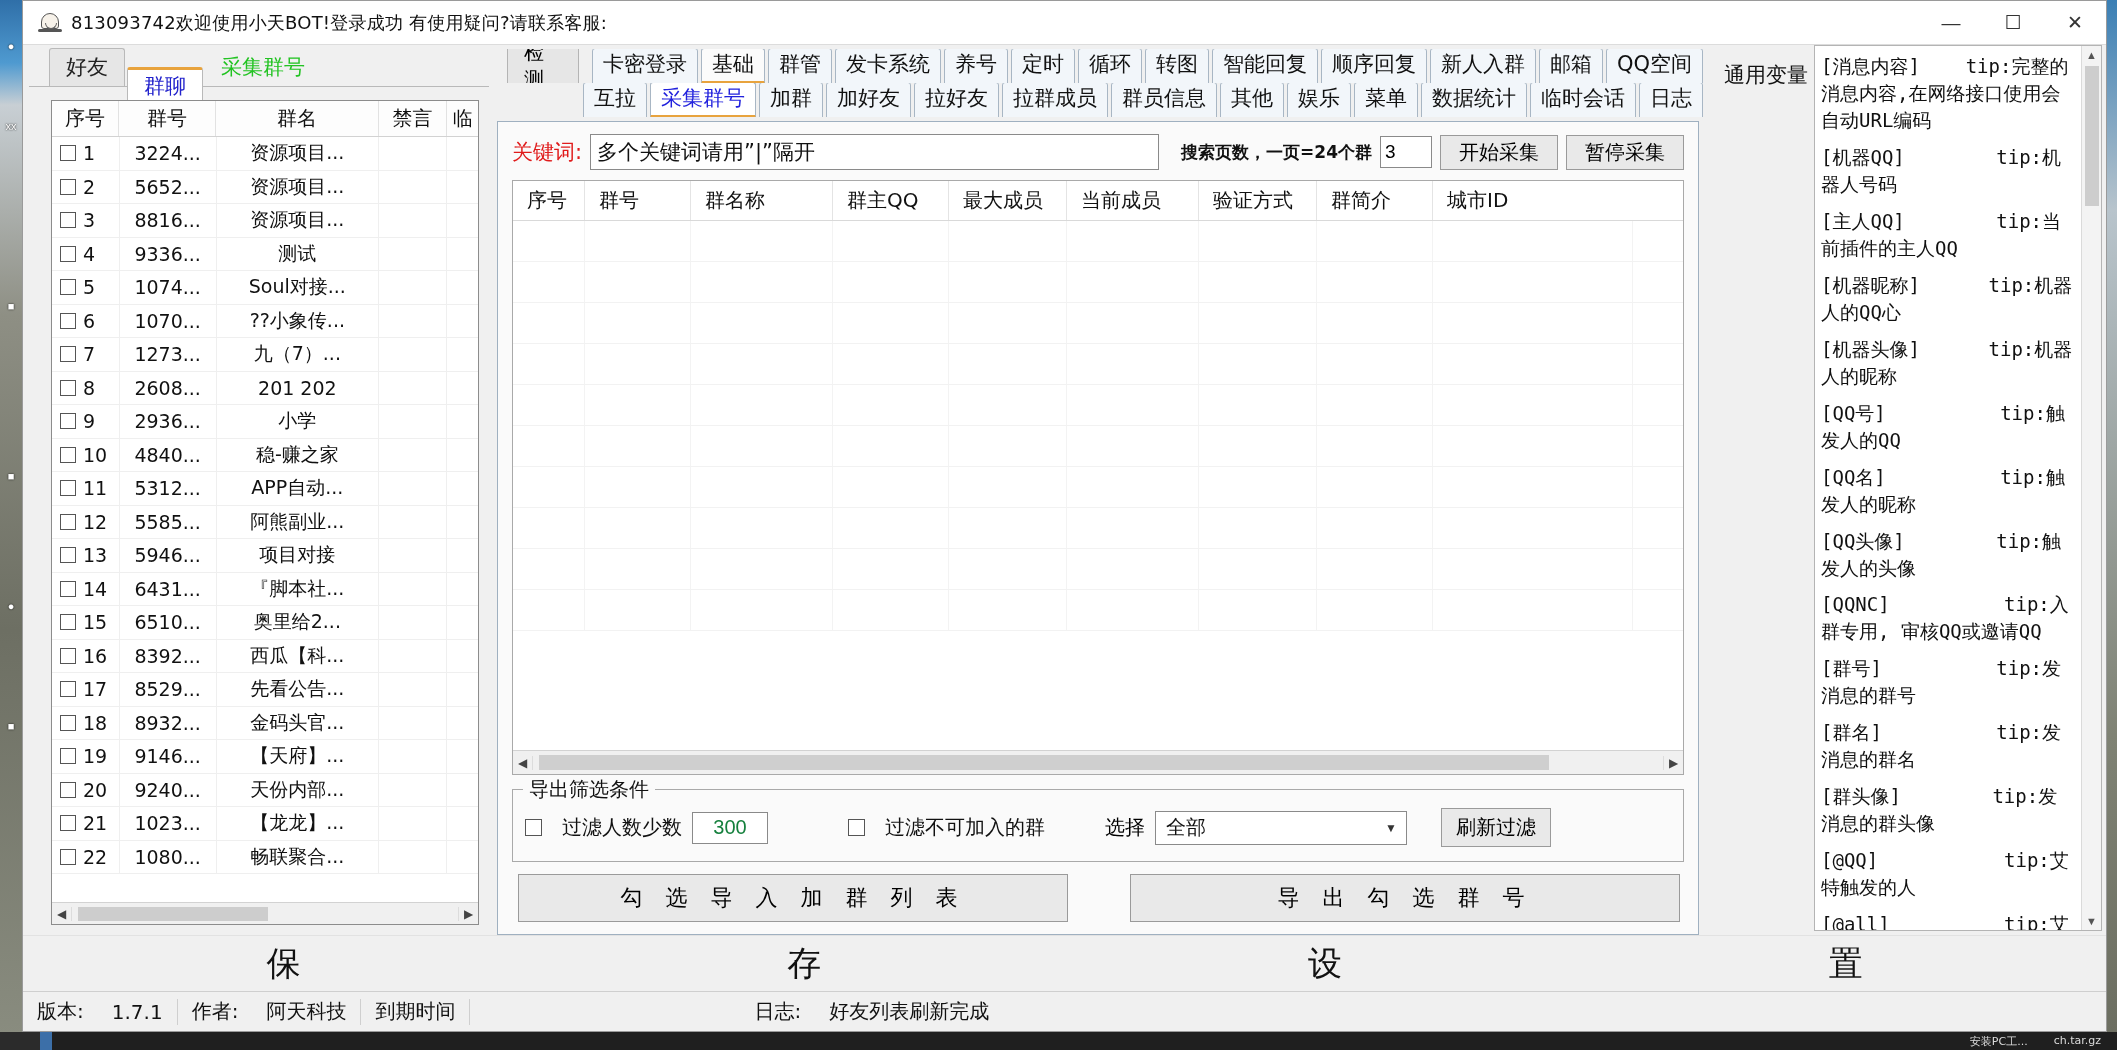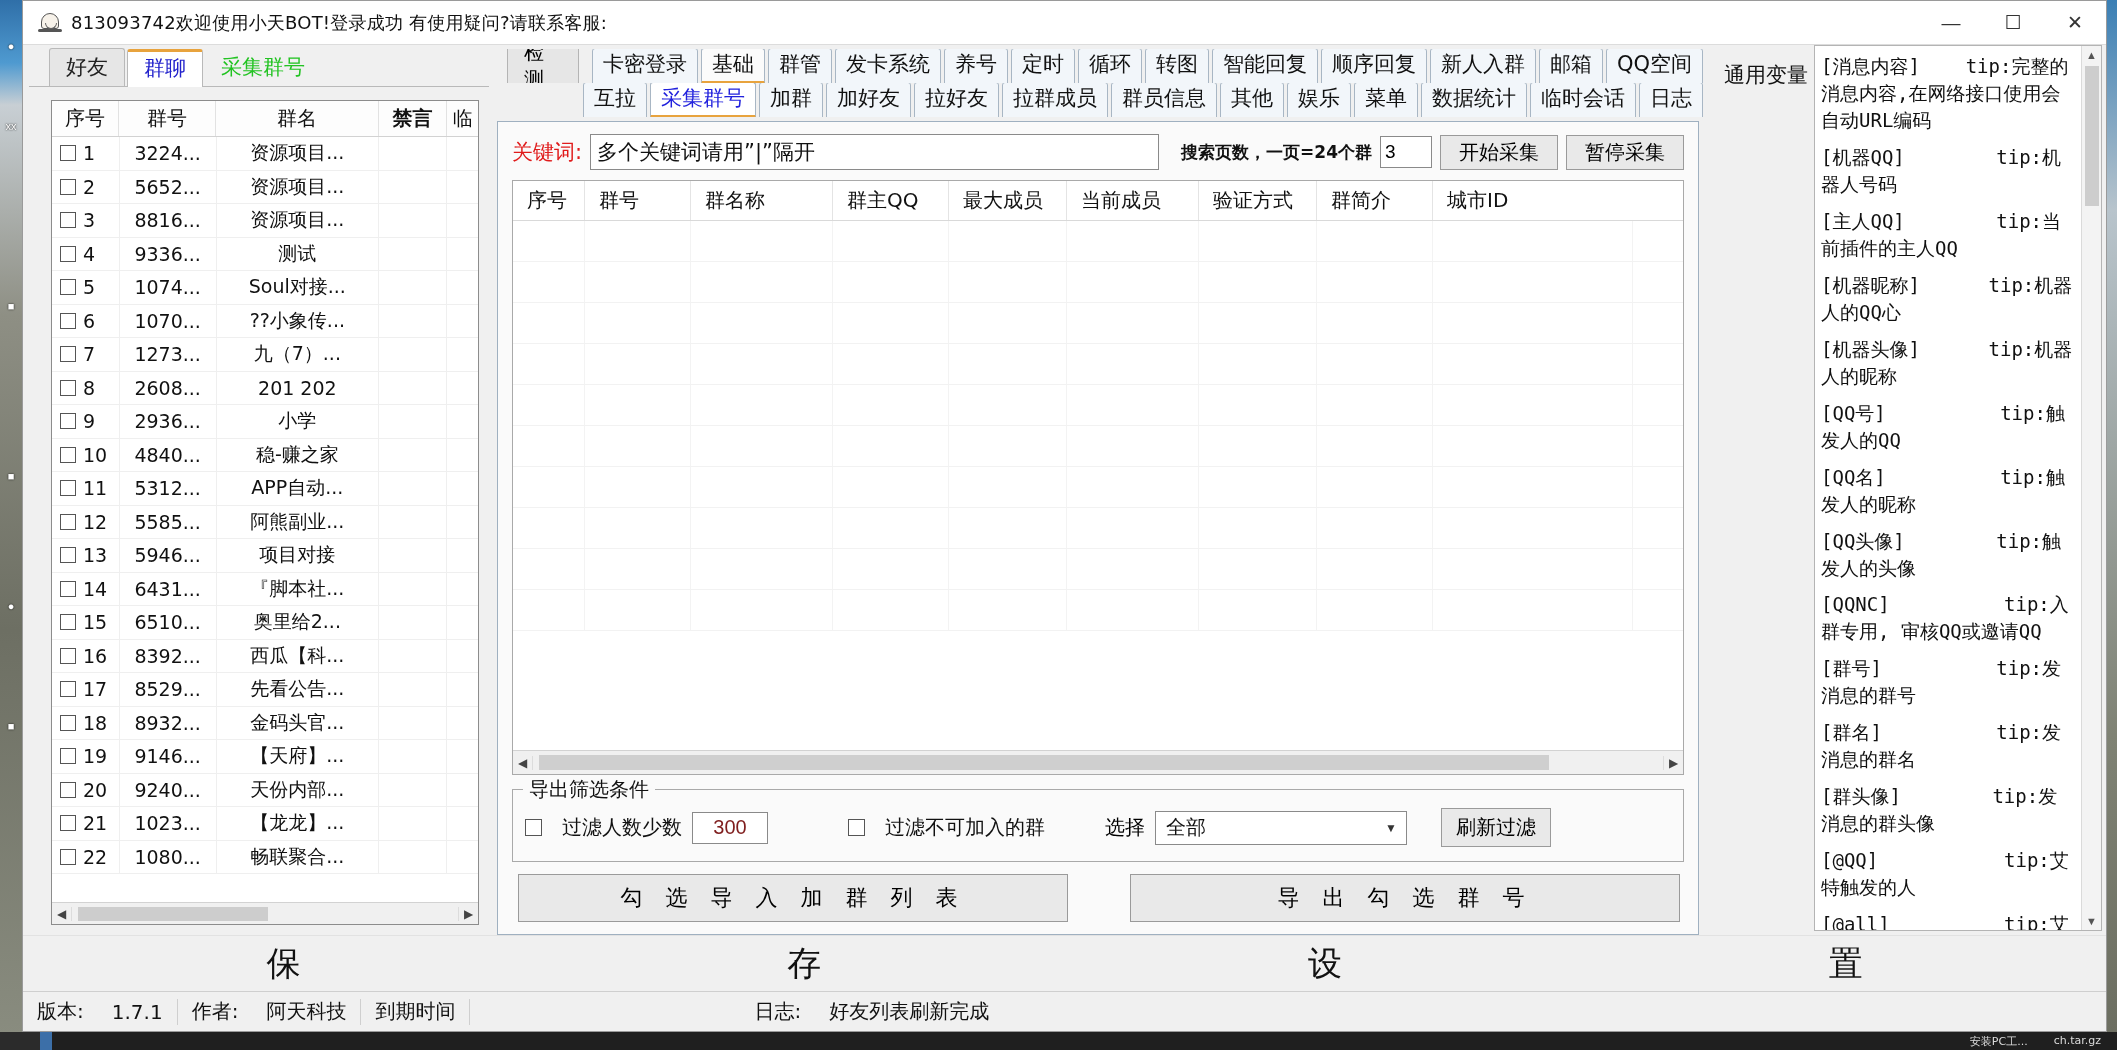--- a/index.html
+++ b/index.html
@@ -88,21 +88,21 @@
   }
   .lp-tab {
     padding: 5px 16px 6px 16px; font-size: 21px;
     border: 1px solid #b9b9b9; border-bottom: none;
     background: #e6e6e6; color: #222; margin-right: 2px;
     border-radius: 3px 3px 0 0; line-height: 1.25;
     font-family: "DejaVu Sans","Liberation Sans",sans-serif;
   }
   .lp-tab.active {
     background: #ffffff; color: #2222cc;
-    border-top: 3px solid #e8a33d; position: relative; top: 1px;
+    border-top: 3px solid #e8a33d; position: relative; top: 19px;
     padding-top: 3px;
   }
   .lp-tab.plain { border: none; background: transparent; color: #22c322; }
 
   .lp-listbox {
     flex: 1; margin: 13px 10px 10px 22px;
     background: #fff; border: 1px solid #8c8c8c;
     display: flex; flex-direction: column; min-height: 0;
     position: relative;
   }
@@ -111,21 +111,21 @@
     border-bottom: 1px solid #d2d2d2; background: #fdfdfd;
   }
   .lv-head div {
     display: flex; align-items: center; justify-content: center;
     font-size: 20px; color: #111; border-right: 1px solid #e2e2e2;
     font-family: "DejaVu Sans","Liberation Sans",sans-serif;
   }
   .c-idx { width: 74px; }
   .c-num { width: 108px; }
   .c-name { width: 180px; }
-  .c-mute { width: 76px; font-weight: bold; }
+  .c-mute { width: 76px; }
   .c-tmp { width: 34px; border-right: none !important; }
 
   .lv-rows { flex: 1; overflow: hidden; }
   .lv-row { display: flex; height: 33.5px; border-bottom: 1px solid #efefef; }
   .lv-row > div {
     display: flex; align-items: center; font-size: 19px; color: #111;
     border-right: 1px solid #efefef;
     font-family: "DejaVu Sans","Liberation Sans",sans-serif;
   }
   .lv-row .c-idx { gap: 7px; padding-left: 8px; }
@@ -245,21 +245,21 @@
     position: absolute; top: -14px; left: 10px; background: #fafafa; padding: 0 6px;
     font-size: 20px; color: #111;
     font-family: "DejaVu Sans","Liberation Sans",sans-serif;
   }
   .filter-row { display: flex; align-items: center; gap: 10px; }
   .chk-lbl { display: flex; align-items: center; gap: 20px; font-size: 20px; color: #111;
     font-family: "DejaVu Sans","Liberation Sans",sans-serif; white-space: nowrap; }
   .chk-lbl .cbx { width: 17px; height: 17px; }
   .num-field {
     width: 76px; height: 32px; border: 1px solid #8a8a8a; background: #fff;
-    color: #7f1d1d; font-size: 20px; display: flex; align-items: center; justify-content: center;
+    color: #15803d; font-size: 20px; display: flex; align-items: center; justify-content: center;
   }
   .sel-wrap { position: relative; width: 252px; }
   .sel-field {
     height: 34px; border: 1px solid #8a8a8a; background: #fff;
     display: flex; align-items: center; padding-left: 10px; font-size: 20px; color: #111;
     font-family: "DejaVu Sans","Liberation Sans",sans-serif;
   }
   .sel-arrow {
     position: absolute; right: 1px; top: 1px; bottom: 1px; width: 30px;
     display: flex; align-items: center; justify-content: center;

